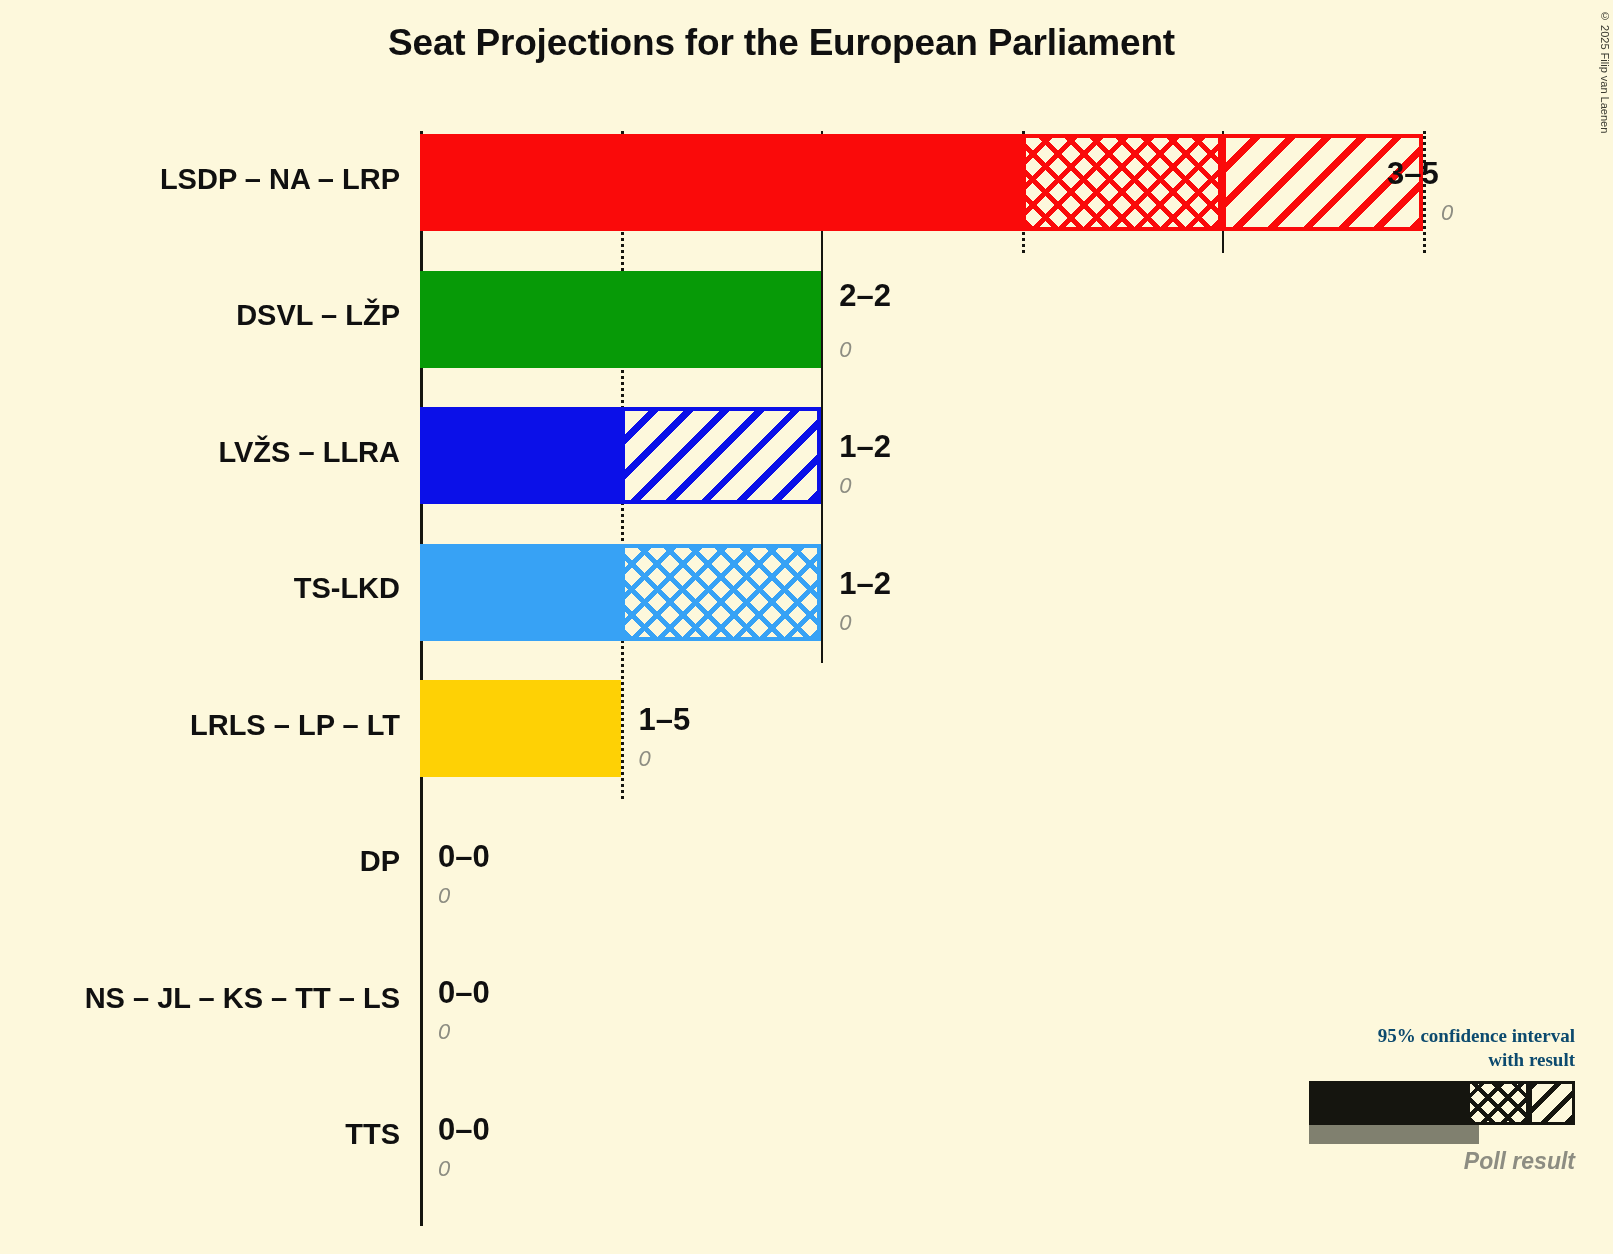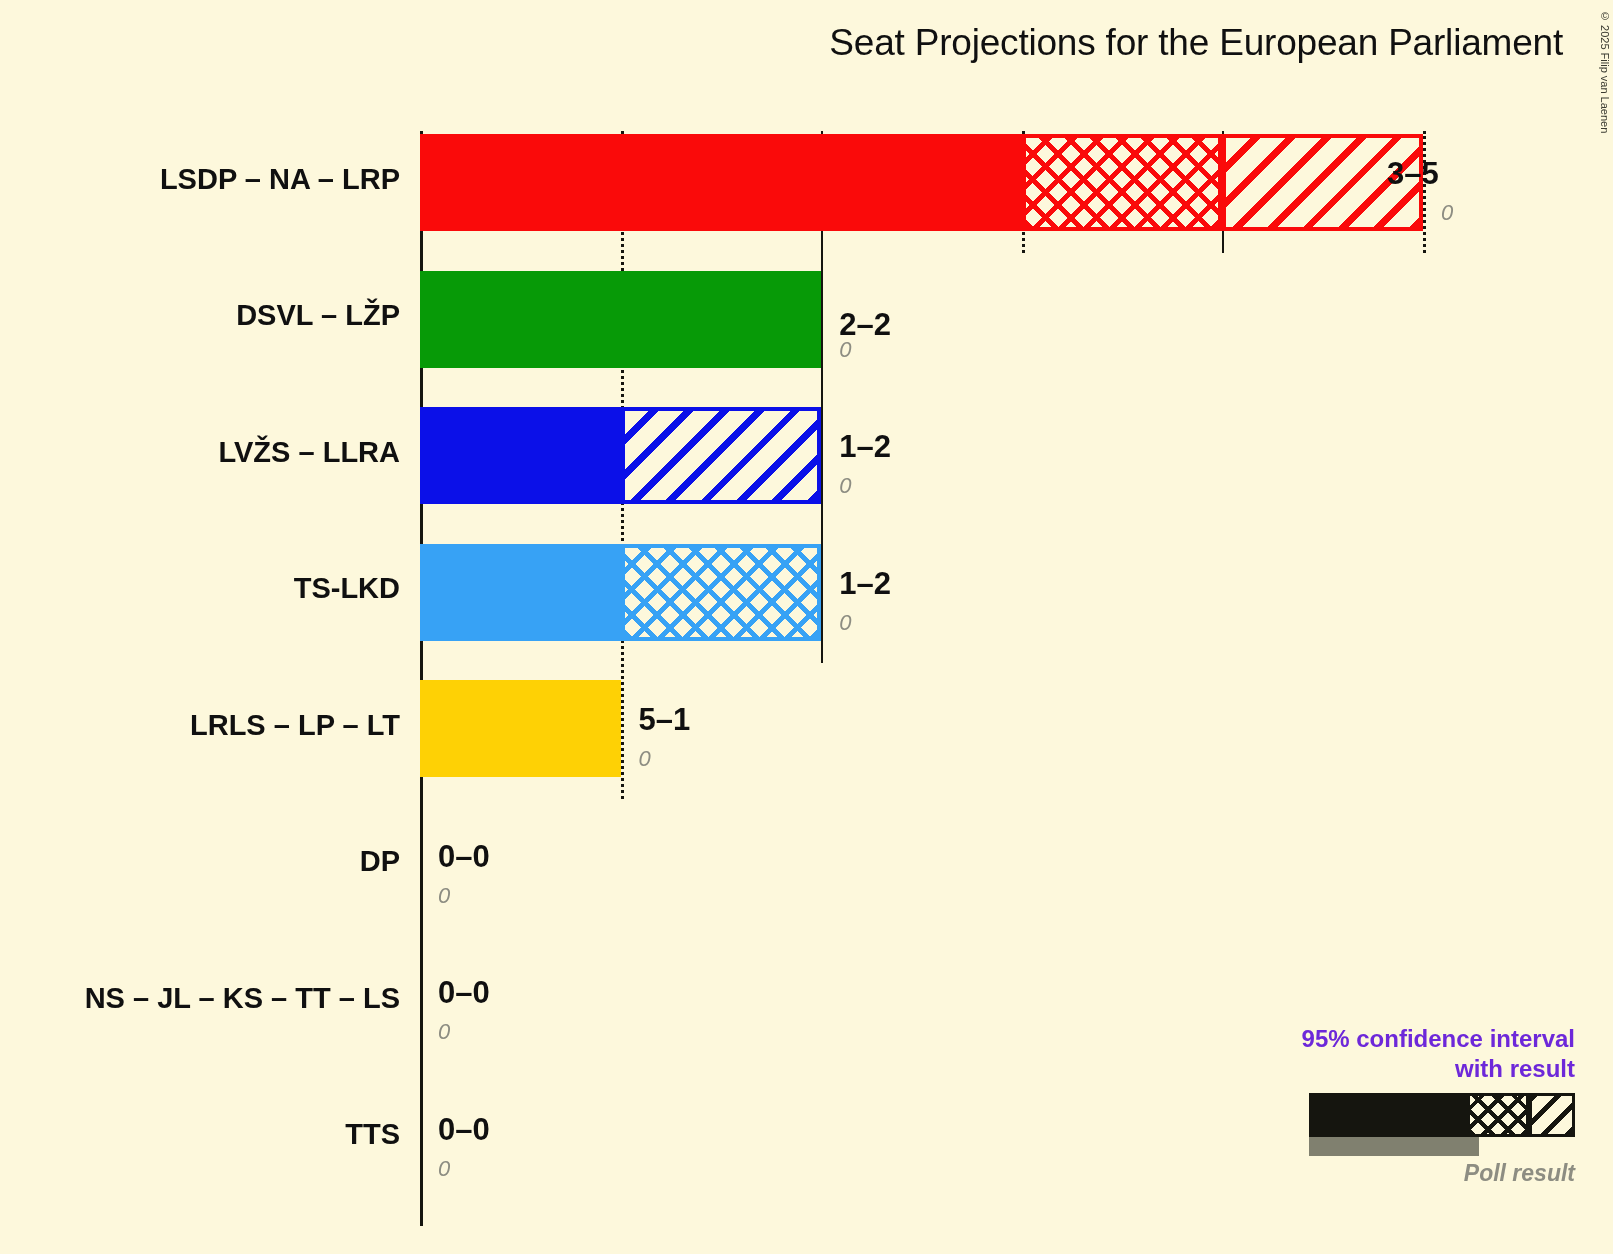--- a/index.html
+++ b/index.html
@@ -14,23 +14,23 @@
     background: #fdf8dc;
     font-family: "Liberation Sans", sans-serif;
     overflow: hidden;
   }
 
   
   #chart-title {
     position: absolute;
     left: 0; top: 22px;
     width: 1563px;
-    text-align: right;
+    text-align: center;
     font-size: 37px;
-    font-weight: normal;
+    font-weight: bold;
     color: #101010;
     letter-spacing: -0.2px;
   }
   #chart-subtitle {
     position: absolute;
     left: 0; top: 84px;
     width: 1563px;
     text-align: center;
     font-size: 22px;
     font-weight: bold;
@@ -115,24 +115,25 @@
 
   
   #legend {
     position: absolute;
     right: 38px;
     top: 1024px;
     width: 330px;
     text-align: right;
   }
   #legend .legend-line {
-    font-size: 24px;
-    font-weight: bold;
-    color: #6d28d9;
+    font-size: 19px;
+    font-weight: bold;
+    color: #0c4a6e;
     line-height: 1.25;
+    font-family: Liberation Serif, serif;
   }
   #legend-bar {
     position: relative;
     margin-top: 9px;
     margin-left: auto;
     width: 266px;
     height: 44px;
   }
   #legend-bar .lseg {
     position: absolute;
@@ -216,27 +217,27 @@
       <div class="row-label" style="top: 435.5px;">LVŽS – LLRA</div>
       <div class="row-label" style="top: 572px;">TS-LKD</div>
       <div class="row-label" style="top: 708.5px;">LRLS – LP – LT</div>
       <div class="row-label" style="top: 845px;">DP</div>
       <div class="row-label" style="top: 981.5px;">NS – JL – KS – TT – LS</div>
       <div class="row-label" style="top: 1118px;">TTS</div>
     </div>
   <div id="values-layer">
       <div class="value-label" style="left: 1387px; top: 156px;">3–5</div>
       <div class="last-result" style="left: 1441px; top: 200px;">0</div>
-      <div class="value-label" style="left: 839.2px; top: 307px;">2–2</div>
+      <div class="value-label" style="left: 839.2px; top: 278px;">2–2</div>
       <div class="last-result" style="left: 839.2px; top: 336.5px;">0</div>
       <div class="value-label" style="left: 839.2px; top: 429px;">1–2</div>
       <div class="last-result" style="left: 839.2px; top: 473px;">0</div>
       <div class="value-label" style="left: 839.2px; top: 565.5px;">1–2</div>
       <div class="last-result" style="left: 839.2px; top: 609.5px;">0</div>
-      <div class="value-label" style="left: 638.6px; top: 702px;">5–1</div>
+      <div class="value-label" style="left: 638.6px; top: 702px;">1–5</div>
       <div class="last-result" style="left: 638.6px; top: 746px;">0</div>
       <div class="value-label" style="left: 438px; top: 838.5px;">0–0</div>
       <div class="last-result" style="left: 438px; top: 882.5px;">0</div>
       <div class="value-label" style="left: 438px; top: 975px;">0–0</div>
       <div class="last-result" style="left: 438px; top: 1019px;">0</div>
       <div class="value-label" style="left: 438px; top: 1111.5px;">0–0</div>
       <div class="last-result" style="left: 438px; top: 1155.5px;">0</div>
     </div>
 
   <div id="legend">

